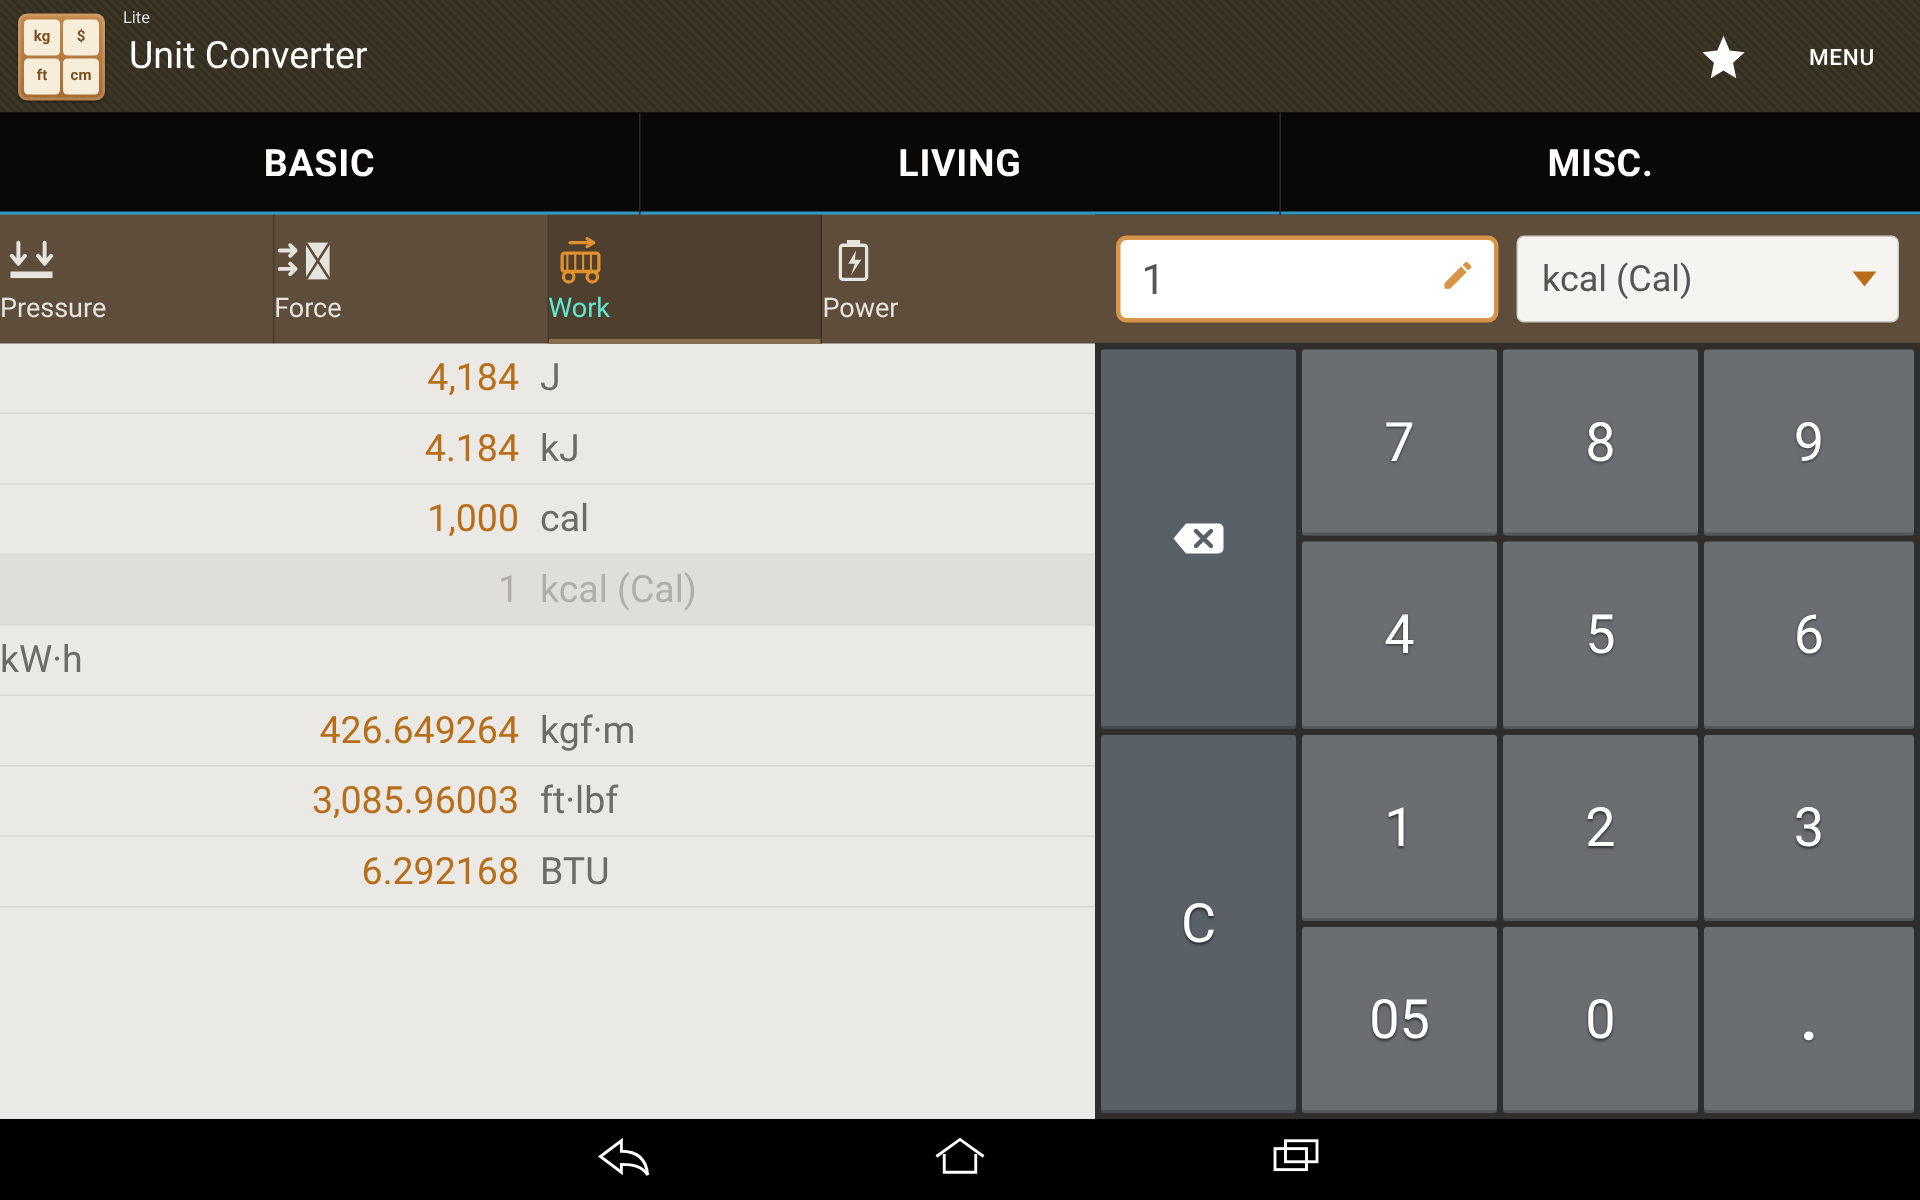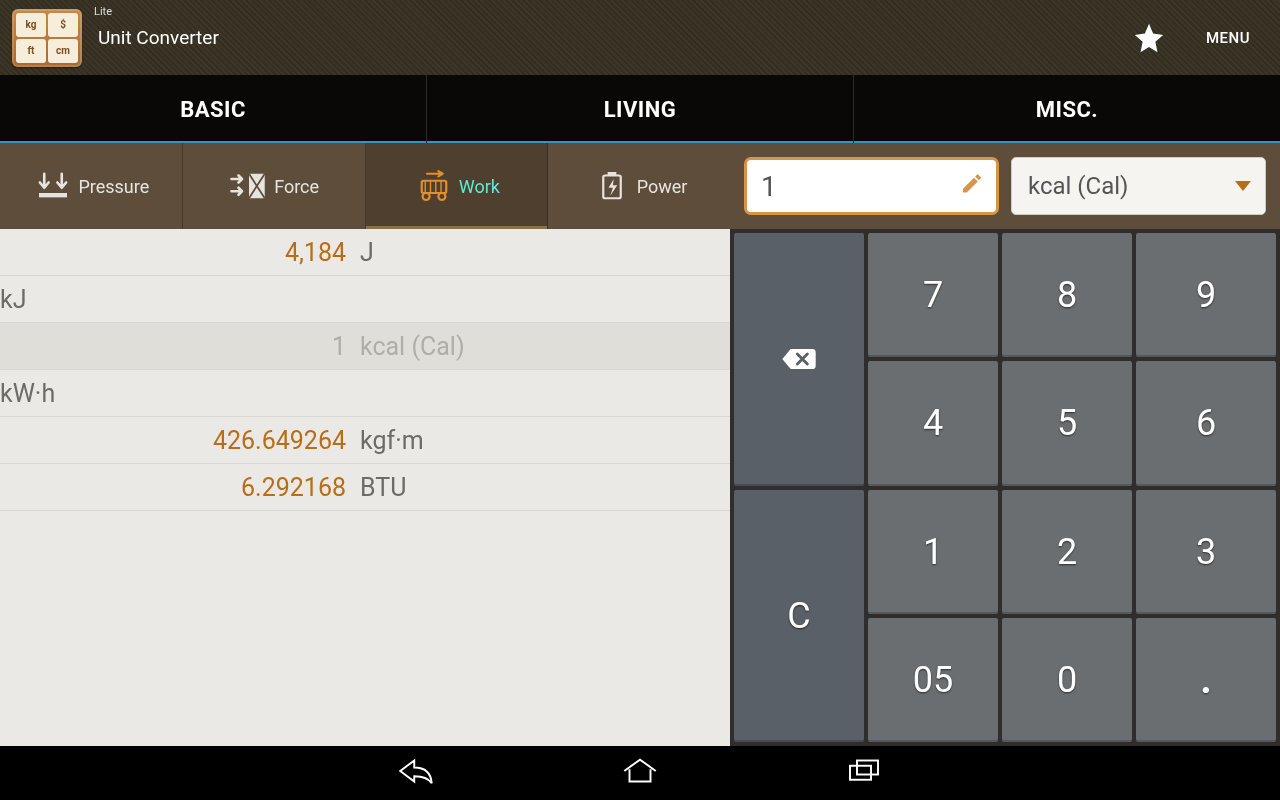--- a/index.html
+++ b/index.html
@@ -5,44 +5,44 @@
   * { margin:0; padding:0; box-sizing:border-box; font-family:Roboto,"Helvetica Neue",Arial,sans-serif; -webkit-font-smoothing:antialiased; }
   html,body { width:1280px; height:800px; overflow:hidden; background:#000; }
   .app { width:1280px; height:800px; display:flex; flex-direction:column; }
 
   
   .header {
     height:75px; display:flex; align-items:center; padding:0 10px 0 12px;
     background:repeating-linear-gradient(45deg,#3c3626 0 2px,#342e22 2px 4px);
     color:#fff;
   }
-  .app-icon { width:70px; height:58px; border-radius:6px; background:linear-gradient(#c68a4a,#a76b33); display:grid; grid-template-columns:1fr 1fr; grid-template-rows:1fr 1fr; gap:2px; padding:4px; box-shadow:inset 0 0 0 2px rgba(255,255,255,.15),0 1px 2px rgba(0,0,0,.4); position:relative;text-align:right; }
+  .app-icon { width:58px; height:58px; border-radius:6px; background:linear-gradient(#c68a4a,#a76b33); display:grid; grid-template-columns:1fr 1fr; grid-template-rows:1fr 1fr; gap:2px; padding:4px; box-shadow:inset 0 0 0 2px rgba(255,255,255,.15),0 1px 2px rgba(0,0,0,.4); position:relative;text-align:right; }
   .app-icon .tile { background:#f6eddb; border-radius:3px; display:flex; align-items:center; justify-content:center; font-size:10px; font-weight:700; color:#7a4f20; }
   .app-icon .lite { position:absolute; top:-4px; right:-30px; font-size:11px; color:#ddd; }
-  .app-title { margin-left:16px; font-size:19px; font-weight:400; }
+  .app-title { margin-left:16px; font-size:25px; font-weight:400; }
   .header-spacer { flex:1; }
   .star-btn, .menu-btn { color:#fff; padding:0 20px; height:100%; display:flex; align-items:center; cursor:pointer; }
   .star-btn svg { width:34px; height:34px; fill:#fff; }
   .menu-btn { font-size:15px; font-weight:500; letter-spacing:.5px; }
 
   
   .tabs { height:68px; background:#0a0806; display:flex; }
-  .tab { flex:1; display:flex; align-items:center; justify-content:center; color:#fff; font-size:22px; font-weight:700; letter-spacing:.5px; cursor:pointer; border-right:1px solid #2a2a2a; position:relative; }
+  .tab { flex:1; display:flex; align-items:center; justify-content:center; color:#fff; font-size:25px; font-weight:700; letter-spacing:.5px; cursor:pointer; border-right:1px solid #2a2a2a; position:relative; }
   .tab:last-child { border-right:none; }
   .tab.active::after { content:""; position:absolute; left:0; right:0; bottom:0; height:7px; background:#34a7d8; }
   .tab::before { content:""; position:absolute; left:0; right:0; bottom:0; height:2px; background:#34a7d8; opacity:.9; }
   .tab.active::before { display:none; }
 
   
   .middle { flex:1; display:flex; }
 
   
   .left { width:730px; display:flex; flex-direction:column; background:#eae9e5; }
   .cat-strip { height:86px; background:#5e4d3a; display:flex; }
-  .cat { flex:1; display:flex; flex-direction:row; align-items:center; justify-content:center; color:#e6e4df; cursor:pointer; border-right:1px solid rgba(0,0,0,.25); gap:4px; }
+  .cat { flex:1; display:flex; flex-direction:column; align-items:flex-start; justify-content:center; color:#e6e4df; cursor:pointer; border-right:1px solid rgba(0,0,0,.25); gap:4px; }
   .cat:last-child { border-right:none; }
   .cat svg { width:42px; height:34px; fill:#e6e4df; }
   .cat.active { background:#4f3f2e; box-shadow:inset 0 -3px 0 #8a6f4e; }
   .cat.active svg { fill:#e0902c; }
   .cat.active .cat-label { color:#5eead4; }
   .cat-label { font-size:18px; }
 
   .results { flex:1; overflow:auto; }
   .row { height:47px; display:flex; align-items:center; border-bottom:1px solid #d8d7d2; }
   .row .val { width:360px; text-align:right; padding-right:14px; font-size:25px; font-weight:400; color:#b86e19; }
@@ -144,32 +144,41 @@
           <span class="cat-label">Power</span>
         </div>
       </div>
 
       <div class="results">
         <div class="row">
             <div class="val">4,184</div>
             <div class="unit">J</div>
           </div>
         <div class="row">
+            <div class="val">4.184</div>
             <div class="unit">kJ</div>
+          </div>
+        <div class="row">
+            <div class="val">1,000</div>
+            <div class="unit">cal</div>
           </div>
         <div class="row sel">
             <div class="val">1</div>
             <div class="unit">kcal (Cal)</div>
           </div>
         <div class="row">
             <div class="unit">kW·h</div>
           </div>
         <div class="row">
             <div class="val">426.649264</div>
             <div class="unit">kgf·m</div>
+          </div>
+        <div class="row">
+            <div class="val">3,085.96003</div>
+            <div class="unit">ft·lbf</div>
           </div>
         <div class="row">
             <div class="val">6.292168</div>
             <div class="unit">BTU</div>
           </div>
       </div>
     </div>
 
     <div class="right">
       <div class="input-bar">

